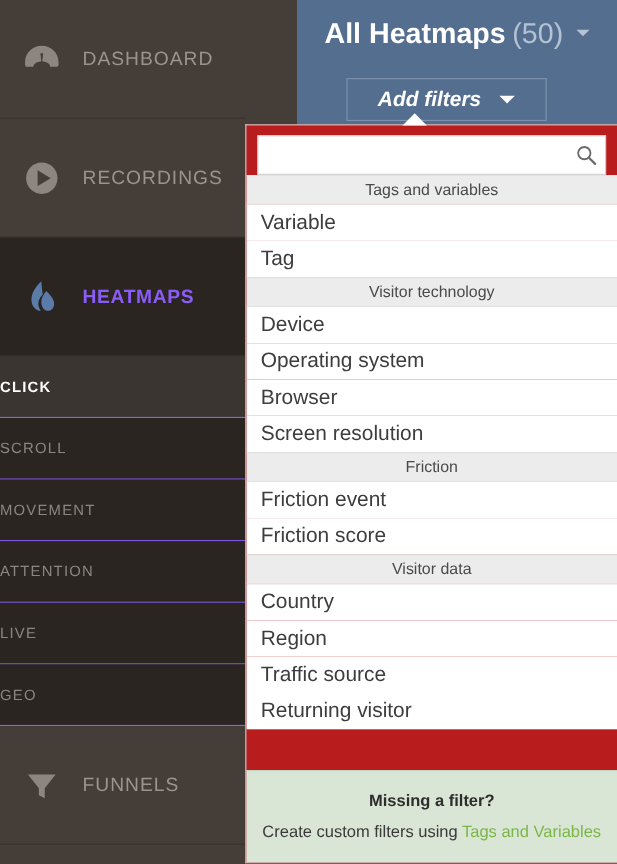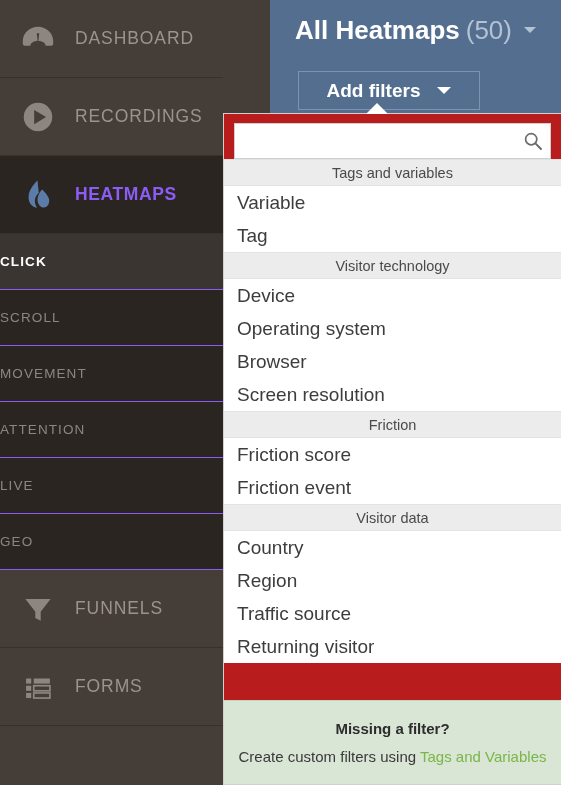--- a/index.html
+++ b/index.html
@@ -12,21 +12,21 @@
   .app { position: relative; width: 561px; height: 785px; }
 
   
   .sidebar {
     position: absolute; left: 0; top: 0;
     width: 223px; height: 785px;
     background: #453d38;
   }
   .nav-main {
     display: flex; align-items: center;
-    height: 78px;
+    height: 108px;
     background: #453d38;
     border-bottom: 1px solid #383029;
     padding-left: 17px;
     cursor: pointer;
   }
   .nav-main.active { background: #2b2522; }
   .nav-icon {
     width: 42px; height: 42px;
     display: flex; align-items: center; justify-content: center;
     flex: 0 0 42px;
@@ -83,30 +83,31 @@
     display: inline-block;
     width: 0; height: 0;
     border-left: 6px solid transparent;
     border-right: 6px solid transparent;
     border-top: 6px solid #b4c2d3;
     margin-left: 12px;
     vertical-align: middle;
   }
   .add-filters-btn {
     position: absolute;
-    left: 298px; top: 71px;
+    left: 315px; top: 71px;
     width: 182px; height: 39px;
     border: 1px solid #7e93ad;
     background: #546e90;
     display: flex; align-items: center; justify-content: center;
     color: #ffffff;
     font-size: 19px;
     font-weight: 700;
     cursor: pointer;
     z-index: 6;
+    font-style: italic;
   }
   .add-filters-btn .caret-white {
     display: inline-block;
     width: 0; height: 0;
     border-left: 7px solid transparent;
     border-right: 7px solid transparent;
     border-top: 7px solid #ffffff;
     margin-left: 17px;
   }
   .nub {
@@ -298,22 +299,22 @@
     <div class="list" id="filter-list">
         <div class="group-header">Tags and variables</div>
         <div class="opt">Variable</div>
         <div class="opt">Tag</div>
         <div class="group-header">Visitor technology</div>
         <div class="opt">Device</div>
         <div class="opt">Operating system</div>
         <div class="opt">Browser</div>
         <div class="opt">Screen resolution</div>
         <div class="group-header">Friction</div>
+        <div class="opt">Friction event</div>
         <div class="opt">Friction score</div>
-        <div class="opt">Friction event</div>
         <div class="group-header">Visitor data</div>
         <div class="opt">Country</div>
         <div class="opt">Region</div>
         <div class="opt">Traffic source</div>
         <div class="opt">Returning visitor</div>
       </div>
 
     <div class="footer">
       <div class="footer-title">Missing a filter?</div>
       <div class="footer-sub">

